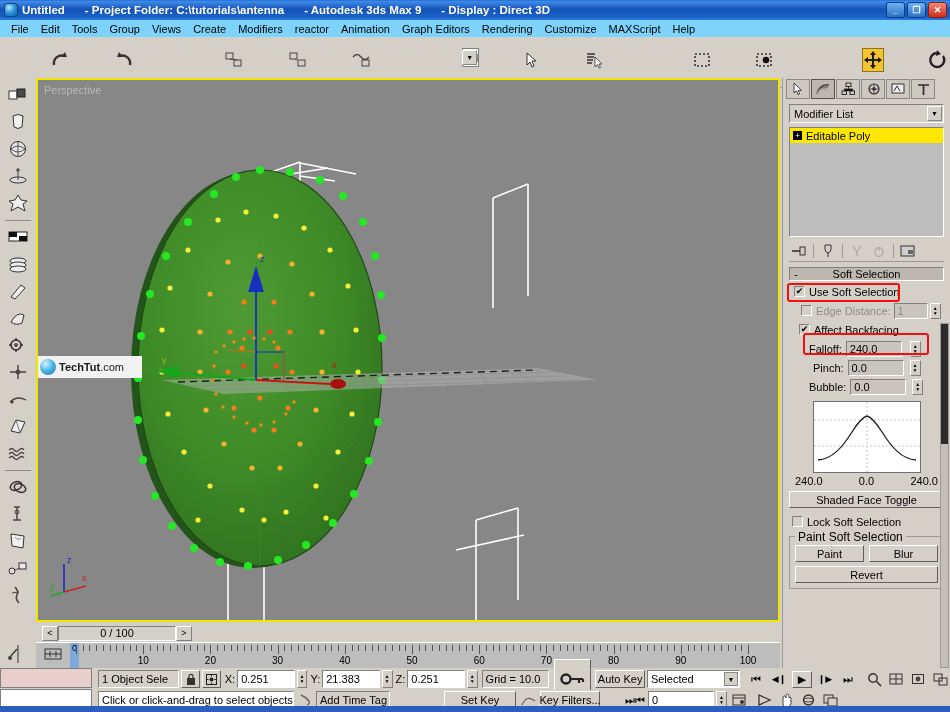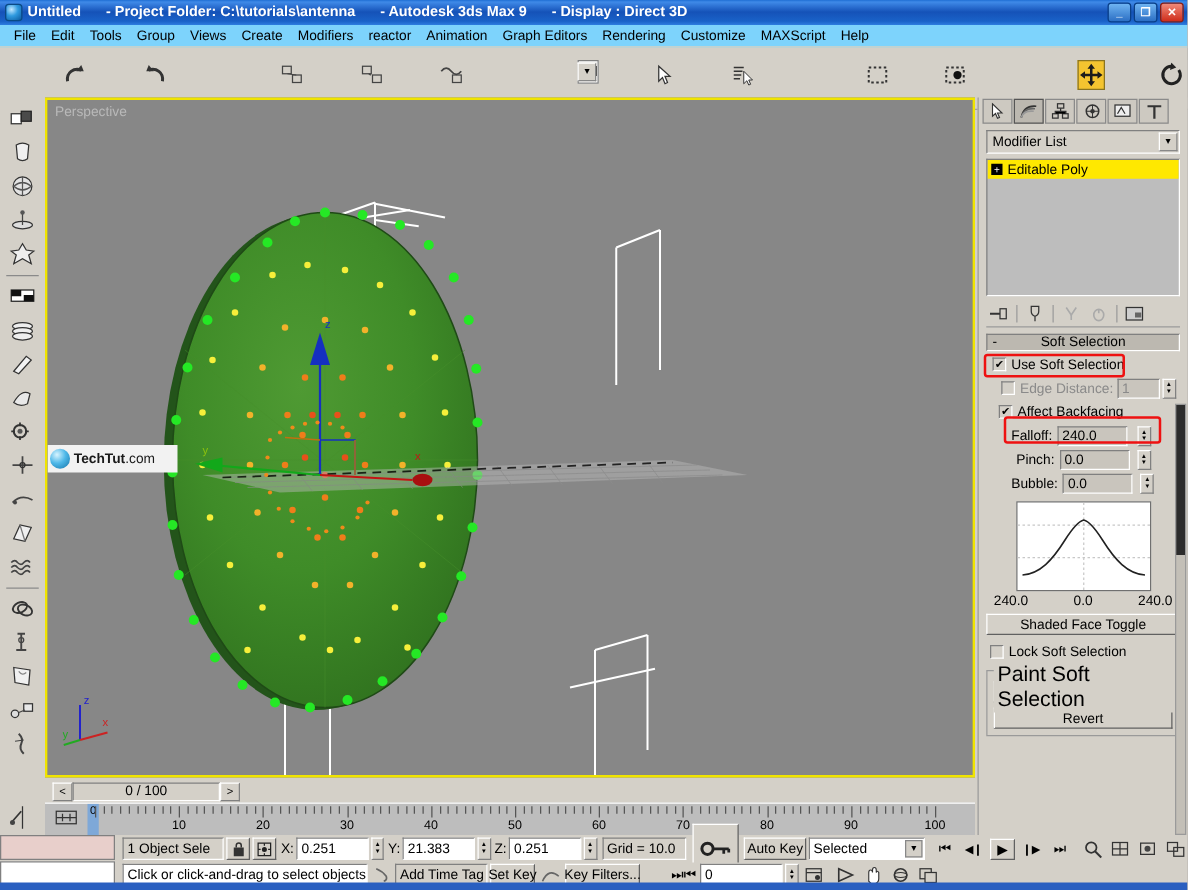--- a/index.html
+++ b/index.html
@@ -222,21 +222,21 @@
     margin:6px auto 0 auto;width:108px;height:72px;background:#fff;border:1px solid #707070;
   }
   .curvelbls{display:flex;justify-content:space-between;margin:2px 6px 0 6px;font-size:11px;}
   .wbtn{
     height:17px;background:#d4d0c8;border:1px solid #fff;border-right-color:#606060;border-bottom-color:#606060;
     display:flex;align-items:center;justify-content:center;font-size:11px;margin-top:4px;
   }
   .grpbox{
     margin:6px 6px 0 6px;border:1px solid #9a9a9a;padding:8px 5px 5px 5px;position:relative;
   }
-  .grplbl{position:absolute;left:5px;top:-7px;background:#d4d0c8;padding:0 3px;font-size:17px;}
+  .grplbl{position:absolute;left:5px;top:-7px;background:#d4d0c8;padding:0 3px;font-size:12px;}
   #cpscroll{
     position:absolute;right:1px;top:245px;width:9px;height:345px;background:#c3bfb7;border:1px solid #9a9a9a;
   }
   #cpscroll .thumb{position:absolute;left:0;top:0;width:7px;height:120px;background:#2c2c2c;}
 </style>
 </head>
 <body>
 
 <div id="app">
 
@@ -998,21 +998,21 @@
   </div>
 
   <div id="promptrow">
     <div class="field" style="width:196px">Click or click-and-drag to select objects</div>
     <div class="btn3d" style="width:18px;height:18px;border:0;background:transparent">
       <svg width="14" height="14" viewBox="0 0 14 14">
           <path d="M3 2 q5 2 8 6 q1 3 -2 4" stroke="#666" fill="none" stroke-width="1.4"></path>
         </svg>
     </div>
     <div class="sunken" style="width:74px">Add Time Tag</div>
-    <div class="btn3d" style="width:36px;height:18px;">Set Key</div>
+    <div class="btn3d" style="width:72px;height:18px;margin-left:52px">Set Key</div>
     <div class="btn3d" style="width:20px;height:18px;border:0;background:transparent">
       <svg width="15" height="14" viewBox="0 0 15 14">
           <path d="M1 12 q5 -11 13 -4" stroke="#666" fill="none" stroke-width="1.3"></path>
         </svg>
     </div>
     <div class="btn3d" style="width:60px;height:18px">Key Filters...</div>
     <div class="btn3d" style="width:22px;height:18px;border:0;background:transparent;margin-left:22px">⏭⏮</div>
     <div class="field" style="width:66px">0</div>
     <div class="spin">
         <div>▲</div>

